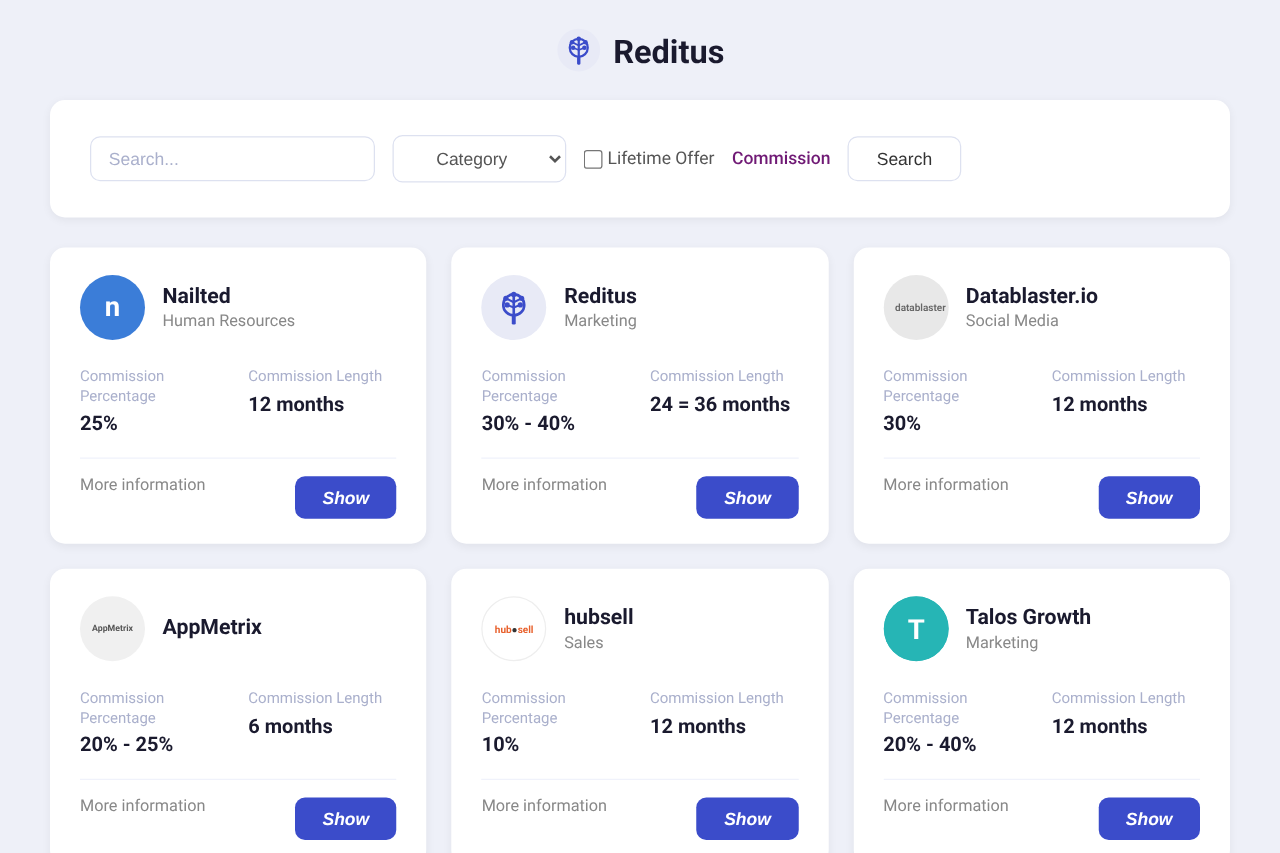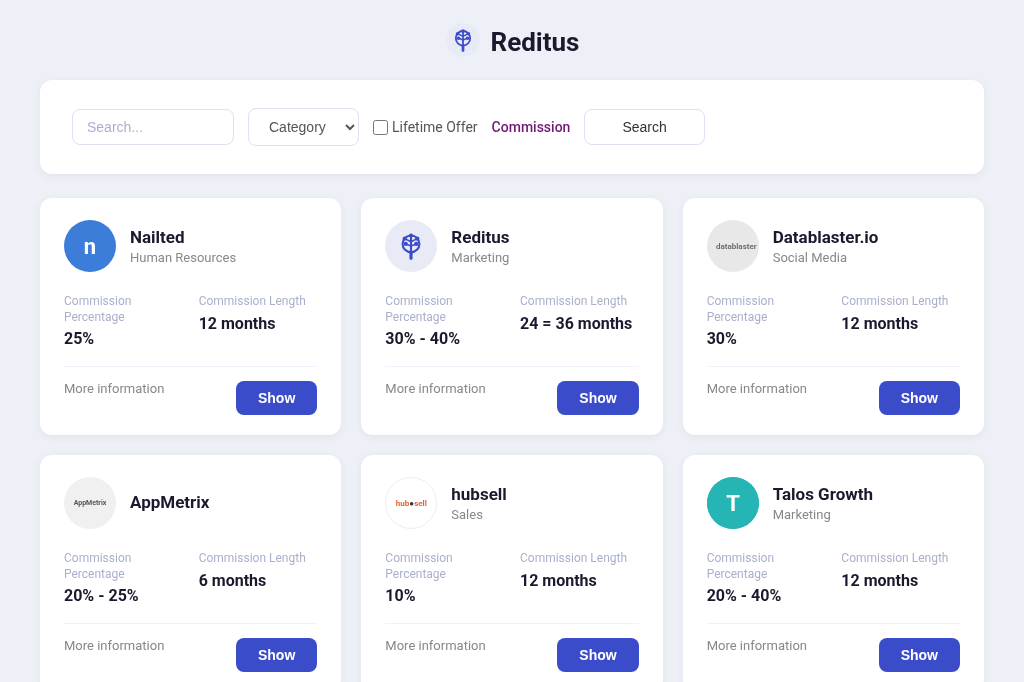--- a/index.html
+++ b/index.html
@@ -43,28 +43,28 @@
       display: flex;
       align-items: center;
       gap: 14px;
     }
     .search-input {
       border: 1px solid #dde1f0;
       border-radius: 8px;
       padding: 9px 14px;
       font-size: 14px;
       color: #333;
-      width: 162px;
+      width: 228px;
       outline: none;
     }
     .search-input::placeholder { color: #aab0cc; }
     .category-select {
       border: 1px solid #dde1f0;
       border-radius: 8px;
-      padding: 9px 16px;
+      padding: 9px 30px;
       font-size: 14px;
       color: #555;
       background: #fff;
       cursor: pointer;
       outline: none;
     }
     .lifetime-offer {
       display: flex;
       align-items: center;
       gap: 4px;
@@ -79,21 +79,21 @@
     .commission-link {
       font-size: 14px;
       color: #701a75;
       cursor: pointer;
       font-weight: 500;
     }
     .search-button {
       background: #fff;
       border: 1px solid #dde1f0;
       border-radius: 8px;
-      padding: 9px 37px;
+      padding: 9px 22px;
       font-size: 14px;
       color: #333;
       cursor: pointer;
       font-weight: 500;
     }
 
     
     .cards-grid {
       display: grid;
       grid-template-columns: repeat(3, 1fr);
@@ -178,20 +178,21 @@
     }
     .show-button {
       background: #3b4cca;
       color: #fff;
       border: none;
       border-radius: 8px;
       padding: 9px 22px;
       font-size: 14px;
       font-weight: 600;
       cursor: pointer;
+      font-style: italic;
     }
 
     
     .reditus-tree {
       color: #3b4cca;
     }
   </style>
 </head>
 <body>
 

